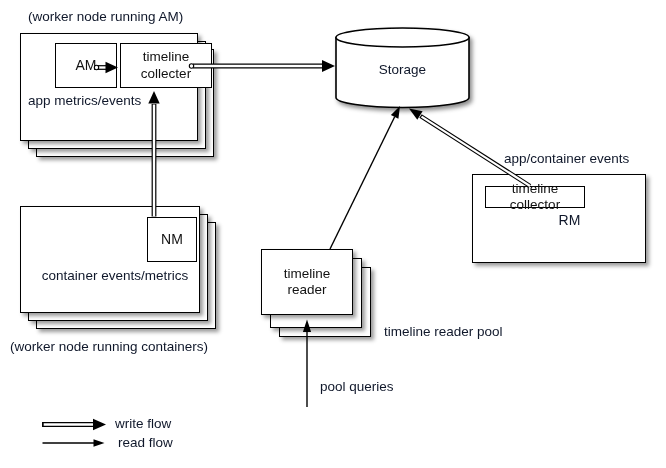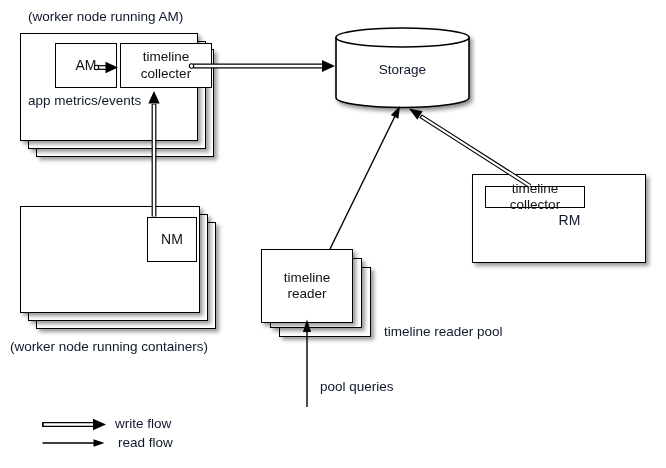--- a/index.html
+++ b/index.html
@@ -37,35 +37,37 @@
   </div>
   <div class="lbl" style="left:28px;top:93px;">app metrics/events</div>
   <div class="lbl" style="left:28px;top:9px;">(worker node running AM)</div>
 
   <div class="box shadow" style="left:36px;top:222px;width:180px;height:107px;"></div>
   <div class="box shadow" style="left:28px;top:214px;width:180px;height:107px;"></div>
   <div class="box shadow" style="left:20px;top:206px;width:180px;height:107px;"></div>
   <div class="box center bigtext" style="left:124px;top:217px;width:50px;height:45px;">
     <span>NM</span>
   </div>
+  <div class="lbl" style="left:36px;top:268px;width:158px;text-align:center;">container events/metrics</div>
   <div class="lbl" style="left:10px;top:339px;">(worker node running containers)</div>
 
   <div class="box shadow" style="left:279px;top:267px;width:92px;height:70px;"></div>
   <div class="box shadow" style="left:270px;top:258px;width:92px;height:70px;"></div>
-  <div class="box shadow center boxtext" style="left:261px;top:249px;width:92px;height:74px;">
+  <div class="box shadow center boxtext" style="left:261px;top:249px;width:92px;height:66px;">
     <span style="width:70px;">timeline reader</span>
   </div>
   <div class="lbl" style="left:384px;top:324px;">timeline reader pool</div>
   <div class="lbl" style="left:320px;top:379px;">pool queries</div>
 
   <div class="box shadow" style="left:472px;top:174px;width:174px;height:89px;"></div>
   <div class="box center boxtext" style="left:485px;top:186px;width:100px;height:22px;justify-content:flex-end;">
     <span>timeline collector</span>
   </div>
   <div class="lbl bigtext" style="left:460px;top:212px;width:173px;text-align:center;">RM</div>
+  <div class="lbl" style="left:504px;top:151px;">app/container events</div>
 
   <div class="lbl" style="left:336px;top:62px;width:133px;text-align:center;">Storage</div>
 
   <div class="lbl" style="left:115px;top:416px;">write flow</div>
   <div class="lbl" style="left:118px;top:435px;">read flow</div>
 
   <svg class="overlay" width="666" height="468" viewBox="0 0 666 468">
     <defs>
       <filter id="ds" x="-30%" y="-30%" width="170%" height="170%">
         <feDropShadow dx="2.5" dy="3" stdDeviation="2" flood-opacity="0.45"></feDropShadow>

